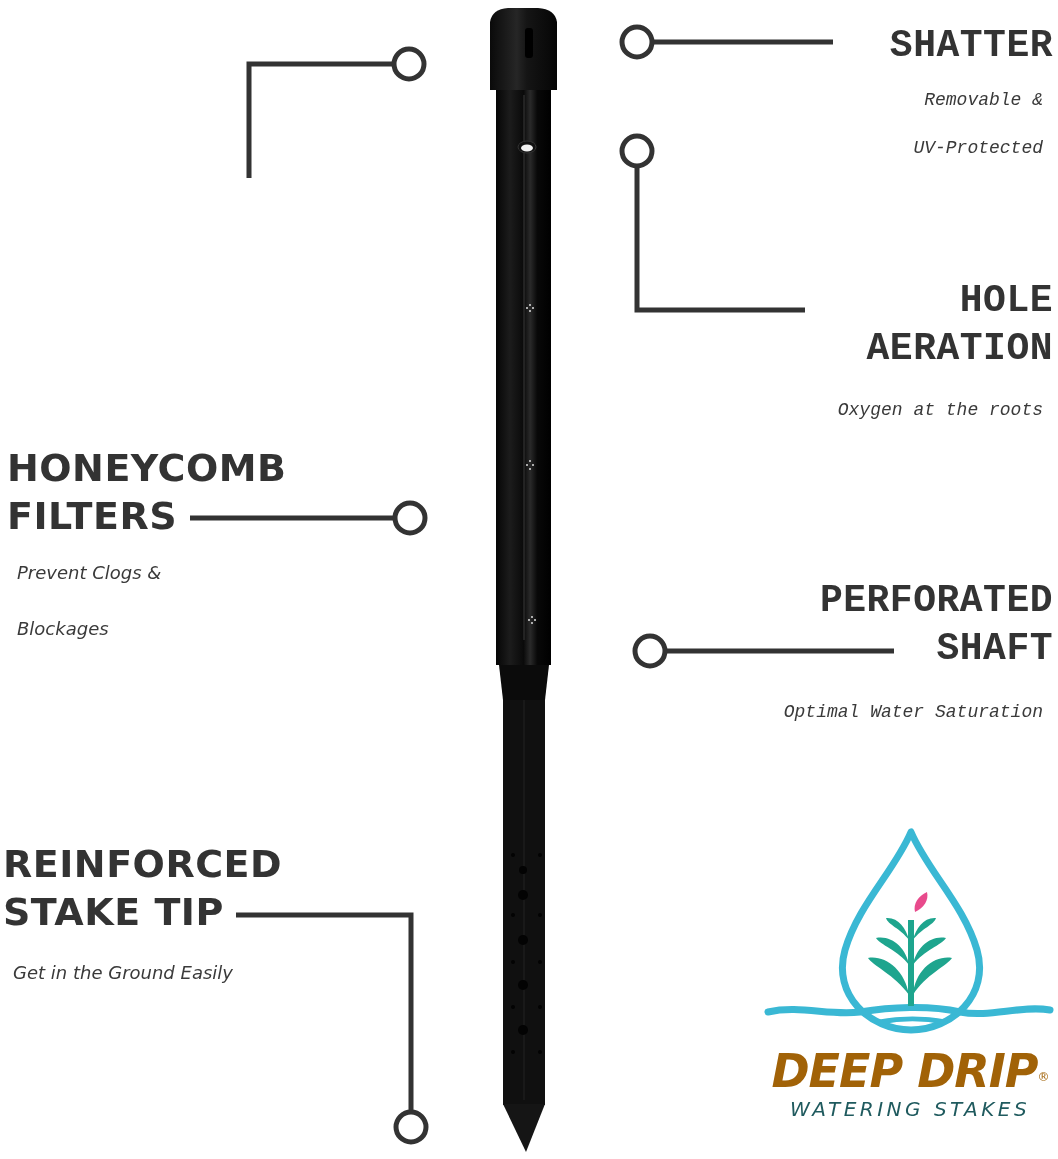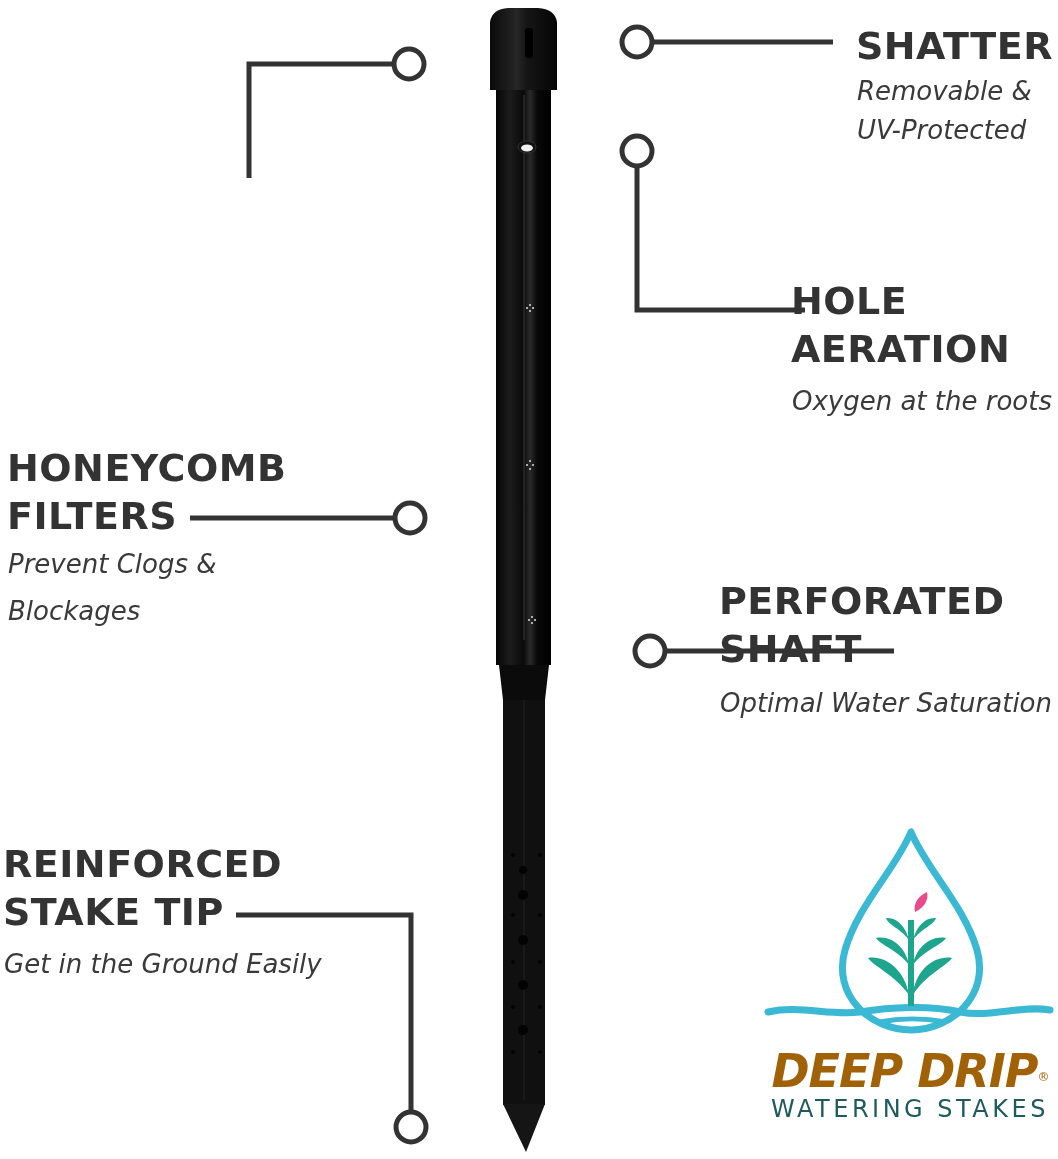--- a/index.html
+++ b/index.html
@@ -3,26 +3,26 @@
 <meta charset="utf-8">
 <style>
   html, body { margin: 0; padding: 0; background: #ffffff; }
   body { width: 1058px; height: 1159px; position: relative; overflow: hidden;
          font-family: "DejaVu Sans", "Liberation Sans", sans-serif; color: #333333; }
   .canvas { position: absolute; left: 0; top: 0; width: 1058px; height: 1159px; }
   svg.overlay { position: absolute; left: 0; top: 0; }
   .callout { position: absolute; }
   .title { font-weight: bold; font-size: 38px; line-height: 48px; letter-spacing: 0.5px;
            color: #333333; margin: 0; white-space: nowrap; }
-  .sub { font-style: italic; font-size: 26px; line-height: 44px; color: #3a3a3a; margin: 1px; white-space: nowrap; }
-  .right { text-align: left; }
+  .sub { font-style: italic; font-size: 18px; line-height: 44px; color: #3a3a3a; margin: 10px; white-space: nowrap; }
+  .right { text-align: right; font-family: Liberation Mono, monospace; }
   .logo-wordmark { position: absolute; left: 764px; top: 1046px; width: 292px; text-align: center; }
   .brand { font-weight: bold; font-size: 46px; line-height: 50px; color: #a16207; letter-spacing: -1px; white-space: nowrap; font-style: italic; }
   .brand sup { font-size: 12px; font-weight: normal; vertical-align: top; position: relative; top: 6px; }
-  .tagline { font-size: 24px; line-height: 26px; color: #1f5a5e; letter-spacing: 3.5px; white-space: nowrap; }
+  .tagline { font-size: 20px; line-height: 26px; color: #1f5a5e; letter-spacing: 3.5px; white-space: nowrap; font-style: italic; }
 </style>
 </head>
 <body>
 
 <div class="canvas">
 
   <svg class="overlay" width="1058" height="1159" viewBox="0 0 1058 1159">
     <defs>
       <linearGradient id="tubeGrad" x1="0" x2="1" y1="0" y2="0">
         <stop offset="0" stop-color="#050505"></stop>

